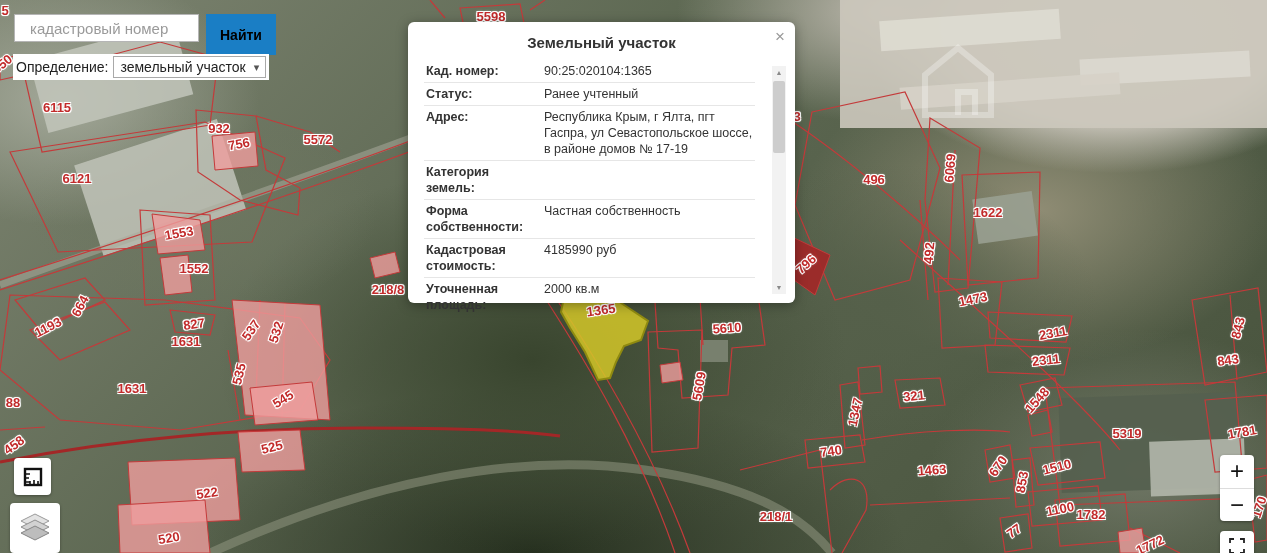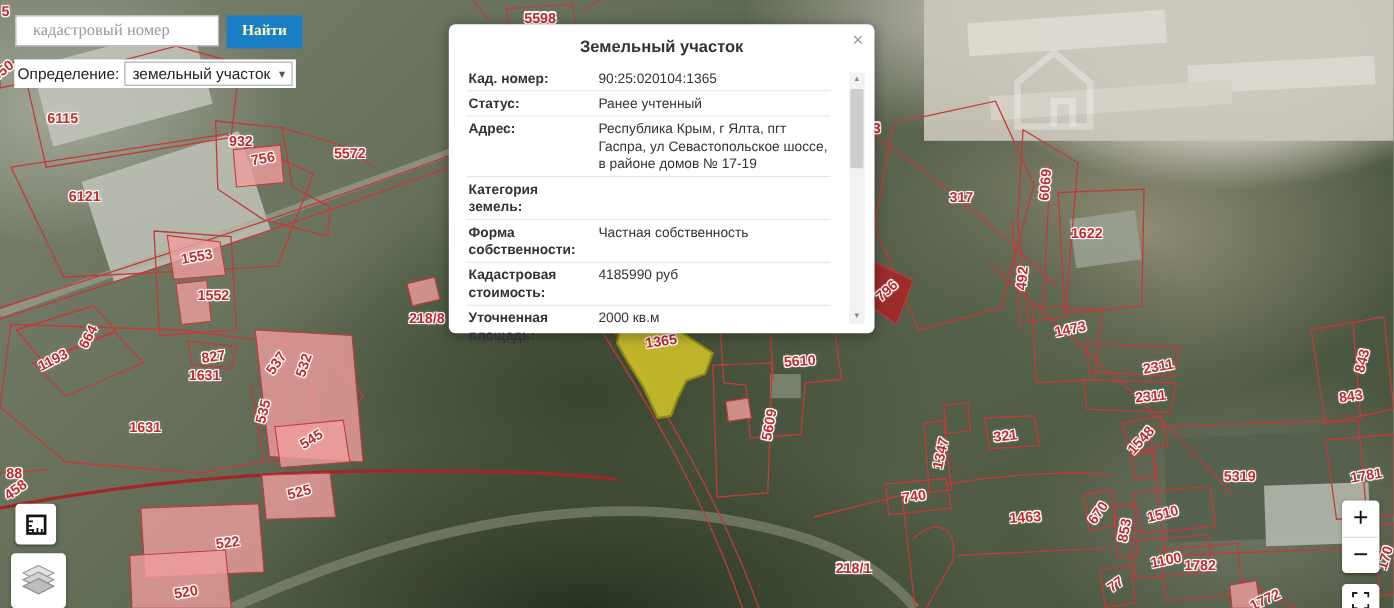--- a/index.html
+++ b/index.html
@@ -34,26 +34,26 @@
     position:absolute; white-space:nowrap;
     font-size:13px; font-weight:600; color:var(--label_red);
     text-shadow:-1px -1px 0 #fff, 1px -1px 0 #fff, -1px 1px 0 #fff, 1px 1px 0 #fff, 0 0 3px #fff;
     pointer-events:none;
   }
 
   
   .search-bar { position:absolute; top:14px; left:14px; display:flex; gap:7px; z-index:30; }
   .search-input {
     width:185px; height:28px; border:1px solid #b5b5b5; background:#fff;
-    font-size:15px; padding:0 15px; color:#333; font-family:Liberation Serif, serif;
+    font-size:15px; padding:0 15px; color:#333; font-family:Liberation Sans, sans-serif;
   }
   .search-input::placeholder { color:#9a9a9a; }
   .search-btn {
-    height:30px; padding:0 14px; background:var(--button_blue); color:#fef9c3;
-    border:none; font-size:14px; font-weight:bold; cursor:pointer; font-family:Liberation Serif, serif;
+    height:41px; padding:0 14px; background:var(--button_blue); color:#000000;
+    border:none; font-size:14px; font-weight:bold; cursor:pointer; font-family:Liberation Sans, sans-serif;
   }
   .def-row {
     position:absolute; top:54px; left:13px; z-index:30;
     background:#fff; padding:2px 3px; display:flex; align-items:center; gap:5px;
     font-size:14px; color:#222;
   }
   .def-select {
     border:1px solid #a9a9a9; background:#fff; height:22px; min-width:138px;
     display:flex; align-items:center; justify-content:space-between;
     font-size:14px; color:#222; padding:0 6px; cursor:pointer;
@@ -227,31 +227,31 @@
       <span class="map-label" style="left: 388px; top: 289px; transform: translate(-50%, -50%) rotate(0deg);">218/8</span>
       <span class="map-label" style="left: 80px; top: 306px; transform: translate(-50%, -50%) rotate(-62deg);">664</span>
       <span class="map-label" style="left: 48px; top: 327px; transform: translate(-50%, -50%) rotate(-27deg);">1193</span>
       <span class="map-label" style="left: 194px; top: 324px; transform: translate(-50%, -50%) rotate(-8deg);">827</span>
       <span class="map-label" style="left: 186px; top: 341px; transform: translate(-50%, -50%) rotate(0deg);">1631</span>
       <span class="map-label" style="left: 251px; top: 330px; transform: translate(-50%, -50%) rotate(-55deg);">537</span>
       <span class="map-label" style="left: 276px; top: 332px; transform: translate(-50%, -50%) rotate(-72deg);">532</span>
       <span class="map-label" style="left: 132px; top: 388px; transform: translate(-50%, -50%) rotate(0deg);">1631</span>
       <span class="map-label" style="left: 239px; top: 374px; transform: translate(-50%, -50%) rotate(-76deg);">535</span>
       <span class="map-label" style="left: 283px; top: 399px; transform: translate(-50%, -50%) rotate(-32deg);">545</span>
-      <span class="map-label" style="left: 13px; top: 430px; transform: translate(-50%, -50%) rotate(0deg); text-align: right;">88</span>
+      <span class="map-label" style="left: 13px; top: 402px; transform: translate(-50%, -50%) rotate(0deg); text-align: right;">88</span>
       <span class="map-label" style="left: 14px; top: 445px; transform: translate(-50%, -50%) rotate(-36deg);">458</span>
       <span class="map-label" style="left: 272px; top: 447px; transform: translate(-50%, -50%) rotate(-14deg);">525</span>
       <span class="map-label" style="left: 207px; top: 493px; transform: translate(-50%, -50%) rotate(-8deg);">522</span>
       <span class="map-label" style="left: 169px; top: 538px; transform: translate(-50%, -50%) rotate(-10deg);">520</span>
       <span class="map-label" style="left: 601px; top: 310px; transform: translate(-50%, -50%) rotate(-8deg);">1365</span>
       <span class="map-label" style="left: 727px; top: 328px; transform: translate(-50%, -50%) rotate(-4deg);">5610</span>
       <span class="map-label" style="left: 699px; top: 386px; transform: translate(-50%, -50%) rotate(-80deg);">5609</span>
       <span class="map-label" style="left: 797px; top: 116px; transform: translate(-50%, -50%) rotate(0deg);">3</span>
       <span class="map-label" style="left: 806px; top: 264px; transform: translate(-50%, -50%) rotate(-42deg);">796</span>
-      <span class="map-label" style="left: 874px; top: 179px; transform: translate(-50%, -50%) rotate(0deg);">317</span>
+      <span class="map-label" style="left: 874px; top: 179px; transform: translate(-50%, -50%) rotate(0deg);">496</span>
       <span class="map-label" style="left: 950px; top: 168px; transform: translate(-50%, -50%) rotate(-85deg);">6069</span>
       <span class="map-label" style="left: 988px; top: 212px; transform: translate(-50%, -50%) rotate(0deg);">1622</span>
       <span class="map-label" style="left: 929px; top: 253px; transform: translate(-50%, -50%) rotate(-85deg);">492</span>
       <span class="map-label" style="left: 973px; top: 299px; transform: translate(-50%, -50%) rotate(-12deg);">1473</span>
       <span class="map-label" style="left: 1053px; top: 333px; transform: translate(-50%, -50%) rotate(-10deg);">2311</span>
       <span class="map-label" style="left: 1046px; top: 360px; transform: translate(-50%, -50%) rotate(-6deg);">2311</span>
       <span class="map-label" style="left: 1238px; top: 328px; transform: translate(-50%, -50%) rotate(-76deg);">843</span>
       <span class="map-label" style="left: 1228px; top: 360px; transform: translate(-50%, -50%) rotate(-8deg);">843</span>
       <span class="map-label" style="left: 914px; top: 396px; transform: translate(-50%, -50%) rotate(-6deg);">321</span>
       <span class="map-label" style="left: 855px; top: 412px; transform: translate(-50%, -50%) rotate(-78deg);">1347</span>

